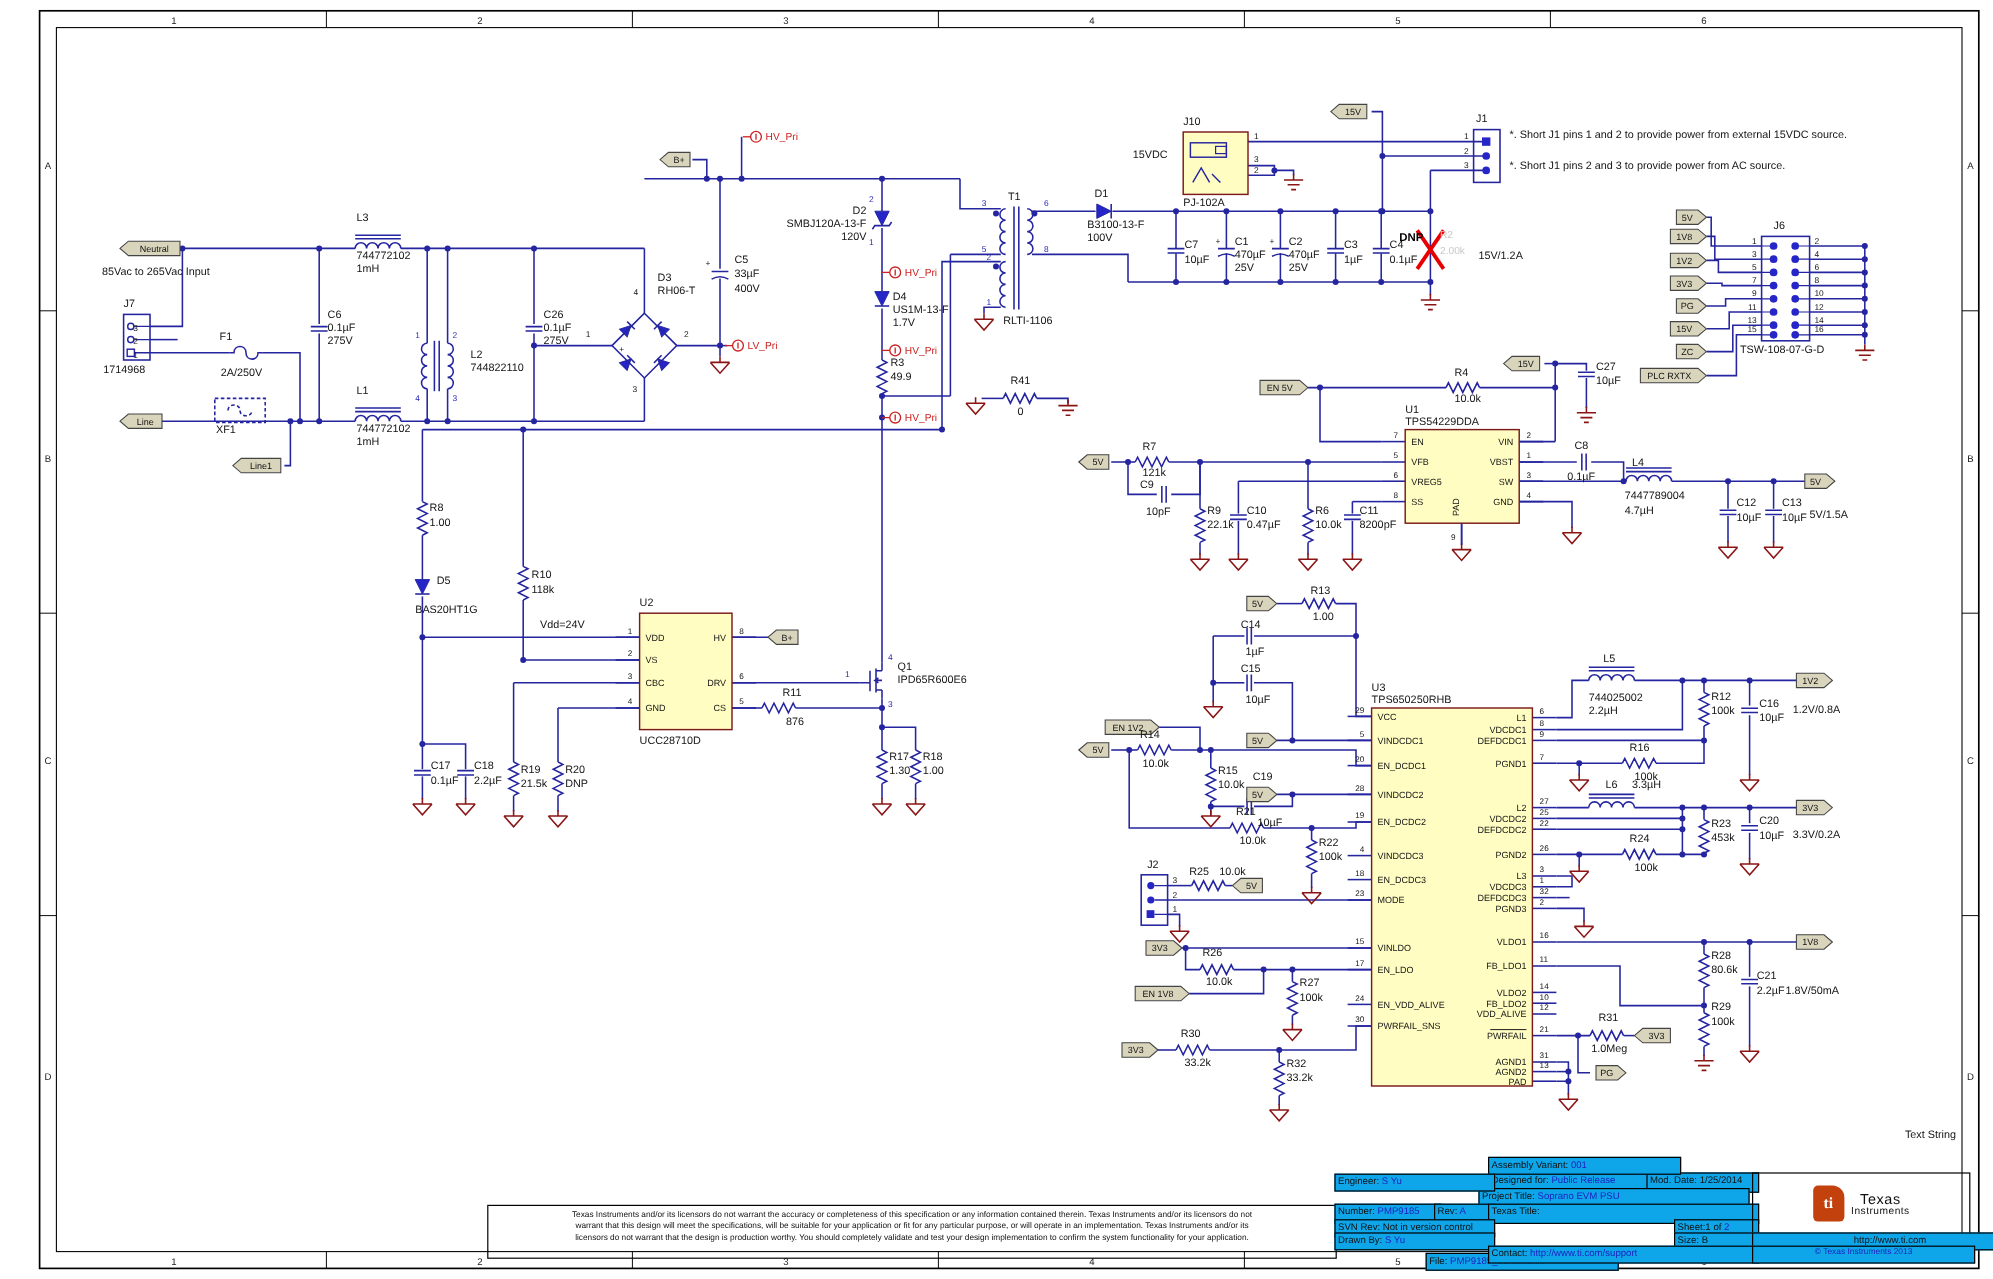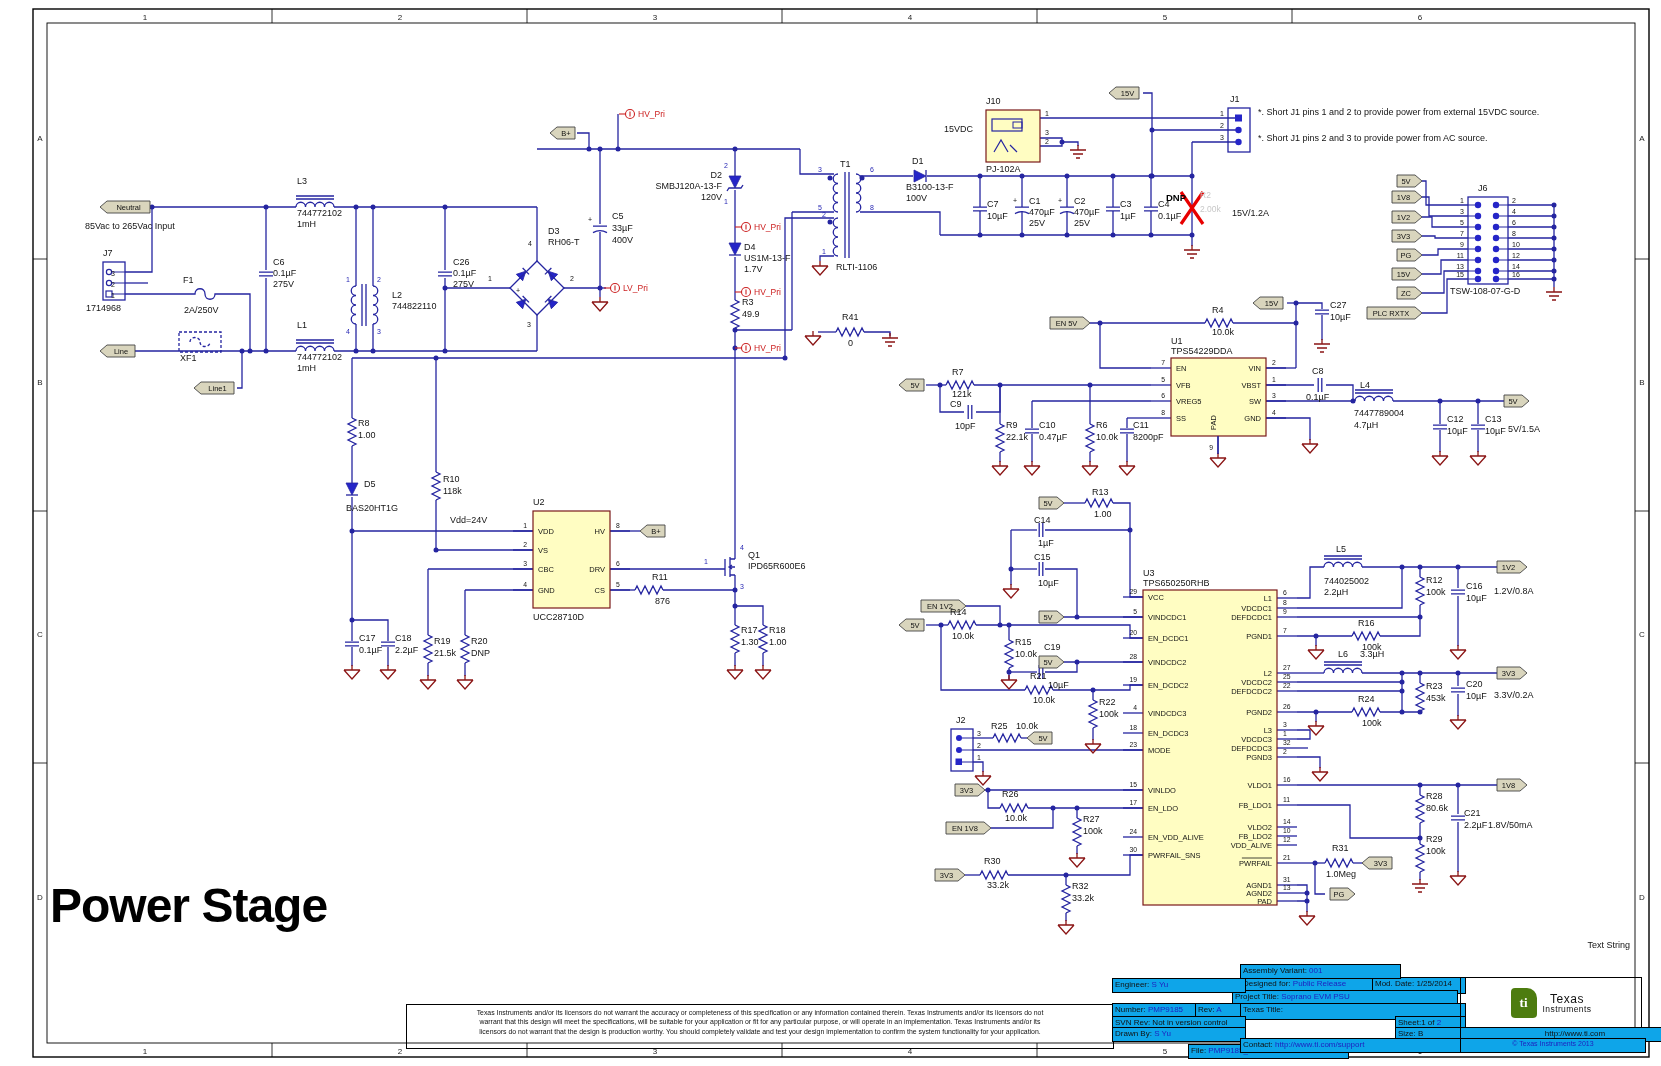--- a/index.html
+++ b/index.html
@@ -7,21 +7,21 @@
          font-family:"Liberation Sans",sans-serif;}
   #schsvg{position:absolute;left:0;top:0;}
   .abs{position:absolute;}
   #big-title{left:50px;top:878px;font-size:48px;font-weight:bold;color:#000;letter-spacing:-1px;}
   #disclaimer{left:406px;top:1004px;width:706px;height:40px;border:1px solid #000;
               font-size:6.9px;color:#111;text-align:center;padding-top:3px;line-height:1.35;}
   .tb{border:1px solid #000;font-size:8px;color:#111;padding:1px 2px;white-space:nowrap;overflow:hidden;background:#0ea5e9;}
   .tb b{font-weight:normal;}
   .bv{color:#1f1fbf;}
   #tilogo{left:1460px;top:977px;width:180px;height:50px;border:1px solid #000;display:flex;align-items:center;justify-content:center;gap:6px;}
-  .tibug{width:26px;height:30px;background:#4d7c0f;border-radius:4px 10px 4px 4px;color:#fff;
+  .tibug{width:26px;height:30px;background:#c2410c;border-radius:4px 10px 4px 4px;color:#fff;
          font-size:13px;font-weight:bold;display:flex;align-items:center;justify-content:center;font-family:"Liberation Serif",serif;}
   .tiname{line-height:1;color:#111;font-family:Liberation Sans, sans-serif;text-align:center;}
   .tiname .l1{font-size:12px;letter-spacing:0.5px;}
   .tiname .l2{font-size:8.5px;letter-spacing:0.4px;}
 </style>
 </head>
 <body>
 
 <div id="sheet">
   <svg id="schsvg" width="1661" height="1066">
@@ -1123,21 +1123,20 @@
         <text x="1464" y="828" font-size="9" fill="#141414" font-weight="normal" text-anchor="start">2.2µF</text>
         <text x="1426" y="842" font-size="9" fill="#141414" font-weight="normal" text-anchor="start">R29</text>
         <text x="1426" y="854" font-size="9" fill="#141414" font-weight="normal" text-anchor="start">100k</text>
         <text x="1488" y="828" font-size="9" fill="#141414" font-weight="normal" text-anchor="start">1.8V/50mA</text>
         <text x="1332" y="851" font-size="9" fill="#141414" font-weight="normal" text-anchor="start">R31</text>
         <text x="1326" y="877" font-size="9" fill="#141414" font-weight="normal" text-anchor="start">1.0Meg</text>
         <text x="1630" y="948" font-size="9" fill="#141414" font-weight="normal" text-anchor="end">Text String</text>
       </g>
   </svg>
 
-  <div id="big-title" class="abs">Power Stage</div>
 
   <div class="abs" style="left:1258px;top:107px;font-size:9px;color:#141414;">*. Short J1 pins 1 and 2 to provide power from external 15VDC source.</div>
   <div class="abs" style="left:1258px;top:133px;font-size:9px;color:#141414;">*. Short J1 pins 2 and 3 to provide power from AC source.</div>
 
   <div id="disclaimer" class="abs">
     <div>Texas Instruments and/or its licensors do not warrant the accuracy or completeness of this specification or any information contained therein. Texas Instruments and/or its licensors do not</div>
     <div>warrant that this design will meet the specifications, will be suitable for your application or fit for any particular purpose, or will operate in an implementation. Texas Instruments and/or its</div>
     <div>licensors do not warrant that the design is production worthy. You should completely validate and test your design implementation to confirm the system functionality for your application.</div>
   </div>
 

